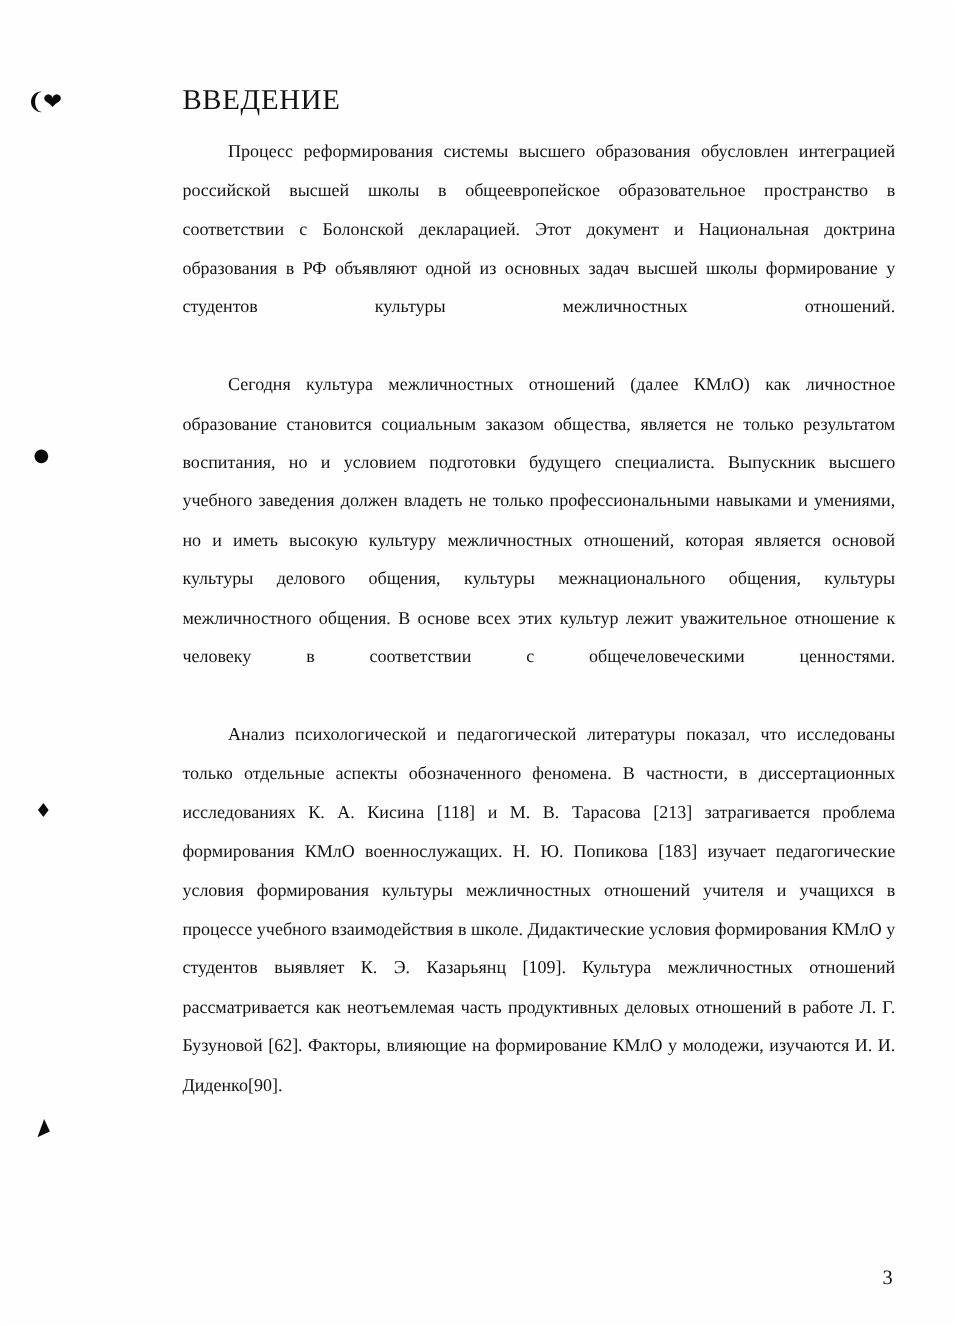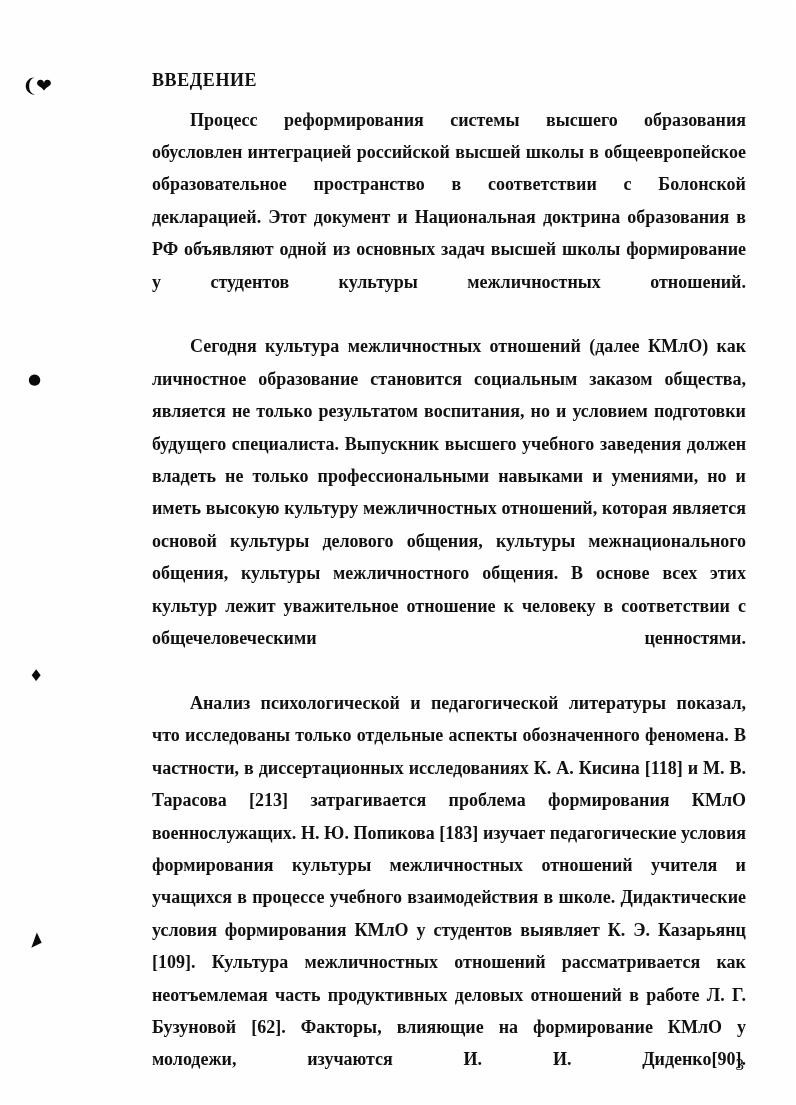--- a/index.html
+++ b/index.html
@@ -37,36 +37,35 @@
 
   
   .text-block {
     position: absolute;
     left: 152px;
     top: 70px;
     width: 594px;
   }
 
   .heading {
-    font-size: 18px;
-    font-weight: 700;
+    font-size: 24px;
+    font-weight: 400;
     letter-spacing: 0.6px;
     margin: 0 0 12px 0;
     line-height: 1.2;
   }
 
   .para {
     margin: 0 0 0 0;
-    font-size: 18px;
+    font-size: 15px;
     line-height: 32.4px;
     text-align: justify;
     text-justify: inter-word;
     text-indent: 38px;
     hyphens: manual;
-    font-weight: bold;
   }
 
   .para + .para { margin-top: 0; }
 
   
   .para::after {
     content: "";
     display: inline-block;
     width: 100%;
   }

